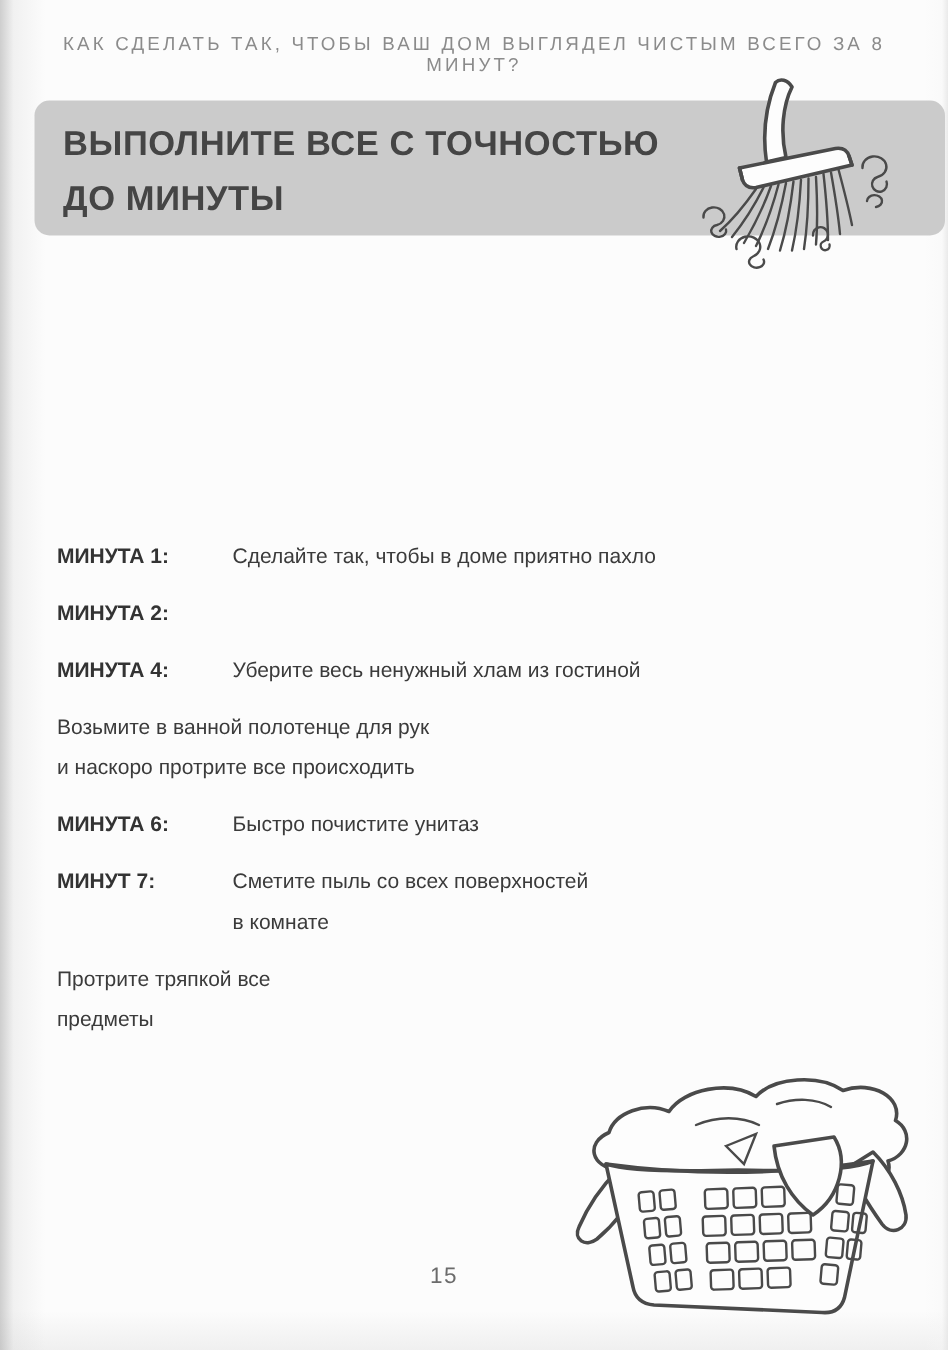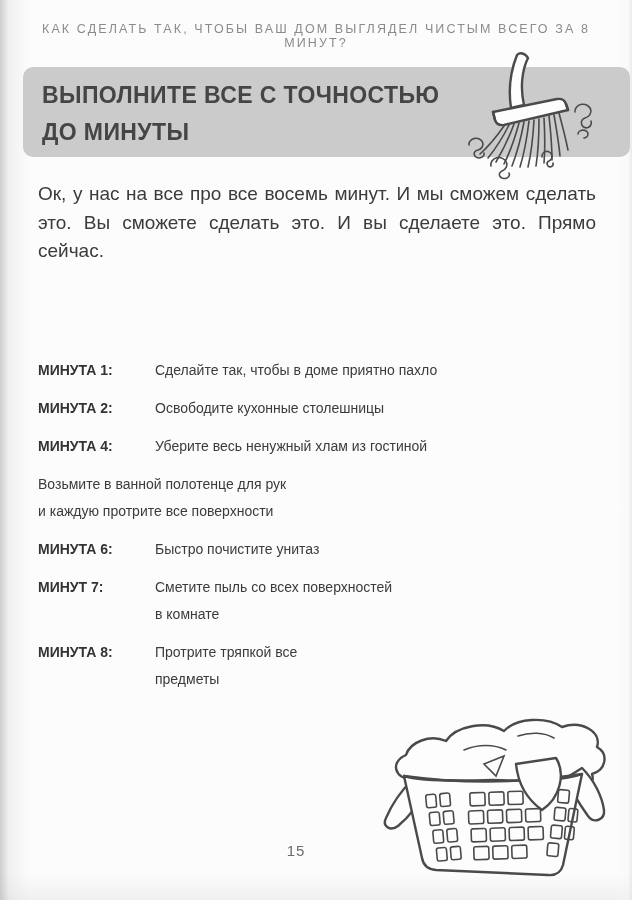--- a/index.html
+++ b/index.html
@@ -89,51 +89,48 @@
     <path class="thin" d="M112,63 C116,78 119,90 121,100"></path>
 
     <path class="thin" d="M22,95 a7,6 0 1 1 9,5 a5,4 0 1 0 6,3"></path>
     <path class="thin" d="M44,116 a8,7 0 1 1 11,5 a5,4 0 1 0 7,2"></path>
     <path class="thin" d="M95,107 a5,5 0 1 1 7,4 a3,3 0 1 0 4,2"></path>
     <path class="thin" d="M128,62 a8,7 0 1 1 10,6 a5,5 0 1 0 6,3"></path>
     <path class="thin" d="M131,84 a5,4 0 1 1 6,4"></path>
   </svg>
 
   <div class="body-copy">
-    <p>Ок, у нас на все про все восемь минут. И мы сможем сделать это. Вы сможете сделать это. И вы сделаете это. Прямо сейчас.</p>
   </div>
 
   <ul class="minute-list">
     <li>
       <span class="minute-label">МИНУТА 1:</span>
       <span class="minute-text">Сделайте так, чтобы в доме приятно пахло</span>
     </li>
     <li>
       <span class="minute-label">МИНУТА 2:</span>
-      <span class="minute-text">Освободите кухонные столешницы</span>
     </li>
     <li>
       <span class="minute-label">МИНУТА 4:</span>
       <span class="minute-text">Уберите весь ненужный хлам из гостиной</span>
     </li>
     <li>
       <span class="minute-text">Возьмите в ванной полотенце для рук
-и каждую протрите все поверхности</span>
+и наскоро протрите все происходить</span>
     </li>
     <li>
       <span class="minute-label">МИНУТА 6:</span>
       <span class="minute-text">Быстро почистите унитаз</span>
     </li>
     <li>
       <span class="minute-label">МИНУТ 7:</span>
       <span class="minute-text">Сметите пыль со всех поверхностей
 в комнате</span>
     </li>
     <li>
-      <span class="minute-label">МИНУТА 8:</span>
       <span class="minute-text">Протрите тряпкой все
 предметы</span>
     </li>
   </ul>
 
   <svg class="basket" width="248" height="186" viewBox="0 0 248 186">
 
     <path class="inkfill" d="M44,88 C26,86 22,70 38,63 C42,50 62,42 78,49 C88,34 118,28 136,39 C148,26 178,24 194,35 C214,28 234,40 229,55 C241,62 238,78 224,82 C228,94 214,104 200,98 C196,108 182,112 172,106 C162,116 142,116 132,106 C118,114 96,112 88,102 C74,110 52,104 44,88 Z"></path>
 
     <path class="inkfill" d="M44,88 C34,98 24,112 18,126 C14,134 22,140 30,134 C42,124 52,110 58,98 Z"></path>

